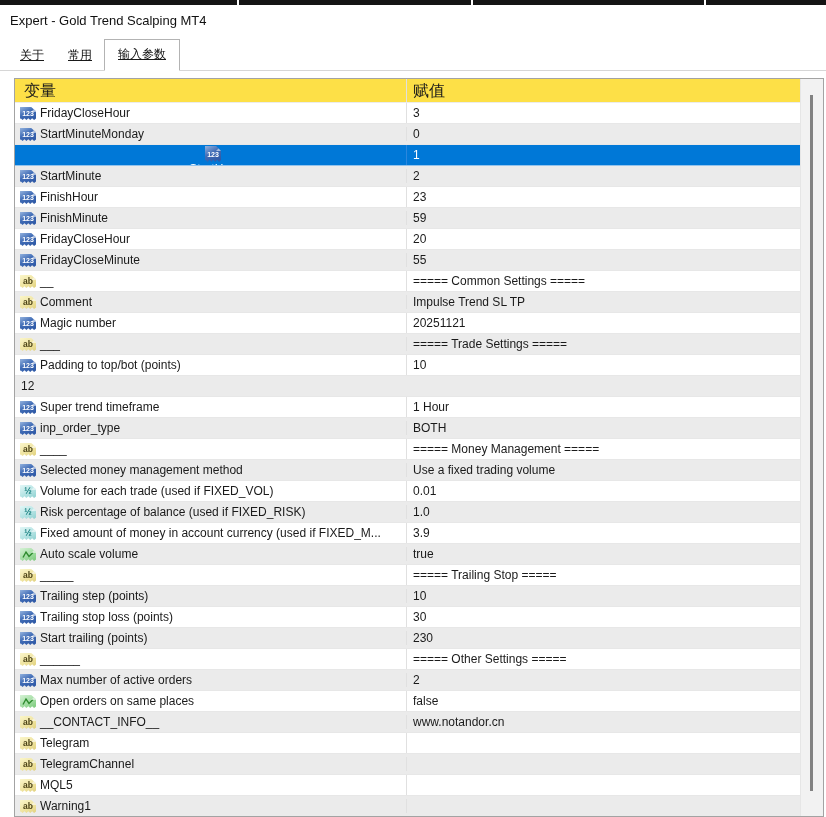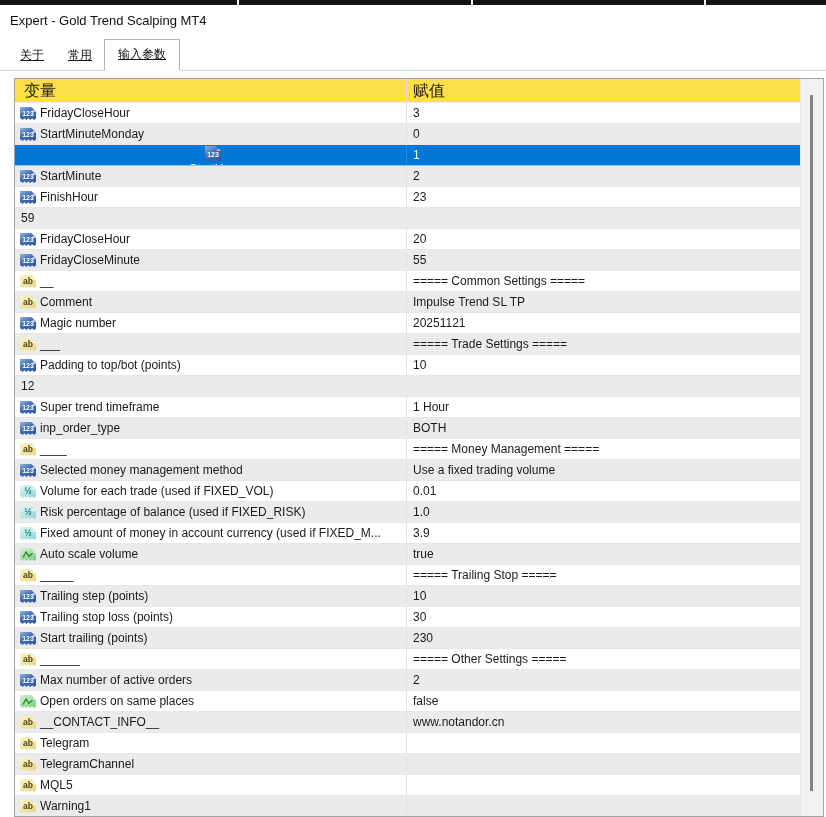--- a/index.html
+++ b/index.html
@@ -116,20 +116,24 @@
         <div class="c2">2</div>
       </div>
       <div class="row">
         <div class="c1">
           <span class="icon int">123</span>
           <span class="nm">FinishHour</span>
         </div>
         <div class="c2">23</div>
       </div>
       <div class="row alt">
+        <div class="c1">
+          <span class="icon int">123</span>
+          <span class="nm">FinishMinute</span>
+        </div>
         <div class="c2">59</div>
       </div>
       <div class="row">
         <div class="c1">
           <span class="icon int">123</span>
           <span class="nm">FridayCloseHour</span>
         </div>
         <div class="c2">20</div>
       </div>
       <div class="row alt">

